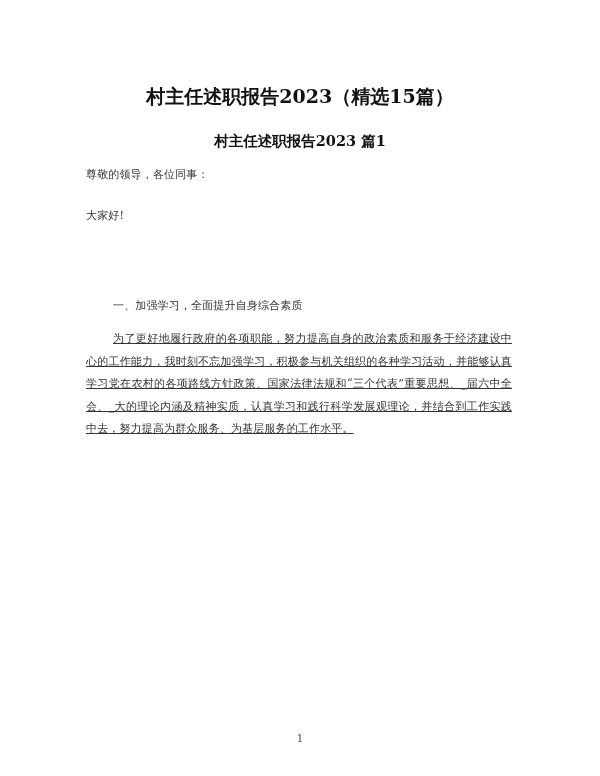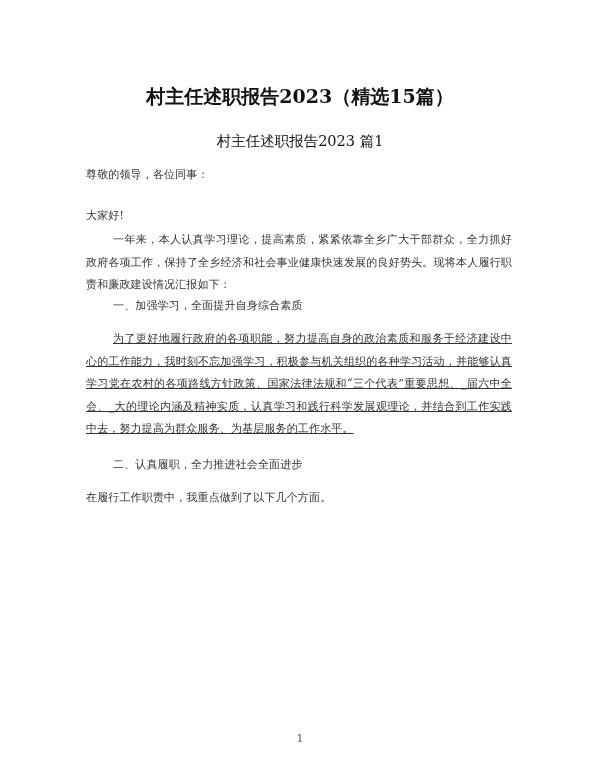--- a/index.html
+++ b/index.html
@@ -9,21 +9,21 @@
     color: #2a2a2a;
   }
   .page { position: absolute; left: 0; top: 0; width: 600px; height: 776px; }
   .title {
     position: absolute; left: 0; width: 600px; top: 84px;
     text-align: center; font-size: 19px; font-weight: bold; color: #111;
     letter-spacing: 0px;
   }
   .subtitle {
     position: absolute; left: 0; width: 600px; top: 132px;
-    text-align: center; font-size: 14.5px; font-weight: normal; color: #111;
+    text-align: center; font-size: 14.5px; font-weight: bold; color: #111;
   }
   .p {
     position: absolute; left: 86px; width: 426px;
     font-size: 11px; line-height: 22.5px; color: #333;
     text-align: justify; letter-spacing: 0.15px;
   }
   .indent { text-indent: 27px; }
   .pagenum {
     position: absolute; left: 0; width: 600px; top: 732px;
     text-align: center; font-size: 11px; color: #555;
@@ -31,20 +31,17 @@
 </style>
 </head>
 <body>
 
 <div class="page">
   <div class="title">村主任述职报告2023（精选15篇）</div>
   <div class="subtitle">村主任述职报告2023 篇1</div>
 
   <div class="p" style="top:164px;">尊敬的领导，各位同事：</div>
   <div class="p" style="top:196px;margin-top:9px;">大家好!</div>
-  <div class="p indent" style="top:229px;">一年来，本人认真学习理论，提高素质，紧紧依靠全乡广大干部群众，全力抓好政府各项工作，保持了全乡经济和社会事业健康快速发展的良好势头。现将本人履行职责和廉政建设情况汇报如下：</div>
   <div class="p indent" style="top:295px;font-family:Liberation Mono, monospace;">一、加强学习，全面提升自身综合素质</div>
   <div class="p indent" style="top:328px;text-decoration:underline;">为了更好地履行政府的各项职能，努力提高自身的政治素质和服务于经济建设中心的工作能力，我时刻不忘加强学习，积极参与机关组织的各种学习活动，并能够认真学习党在农村的各项路线方针政策、国家法律法规和“三个代表”重要思想、_届六中全会、_大的理论内涵及精神实质，认真学习和践行科学发展观理论，并结合到工作实践中去，努力提高为群众服务、为基层服务的工作水平。</div>
-  <div class="p indent" style="top:454px;">二、认真履职，全力推进社会全面进步</div>
-  <div class="p" style="top:487px;">在履行工作职责中，我重点做到了以下几个方面。</div>
 
   <div class="pagenum">1</div>
 </div>
 
 </body></html>

